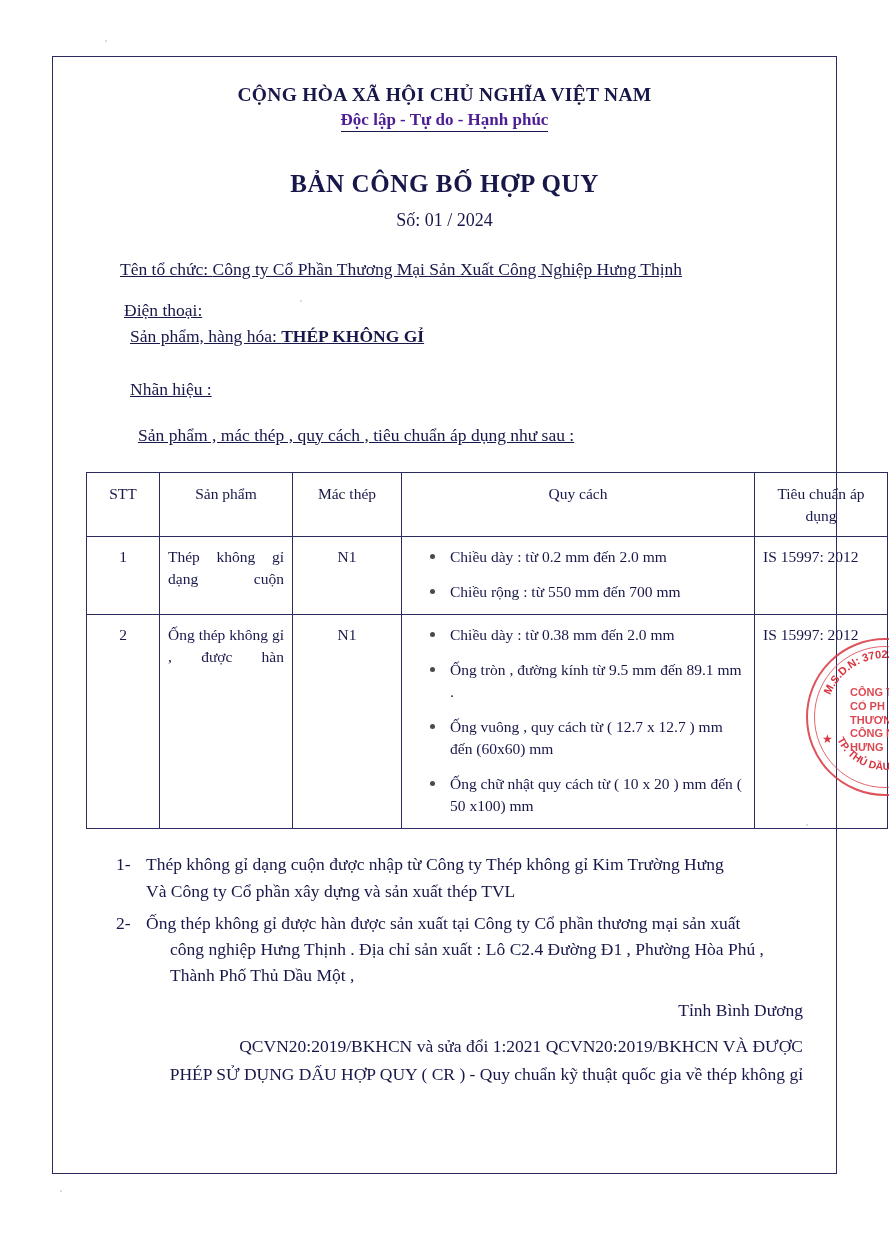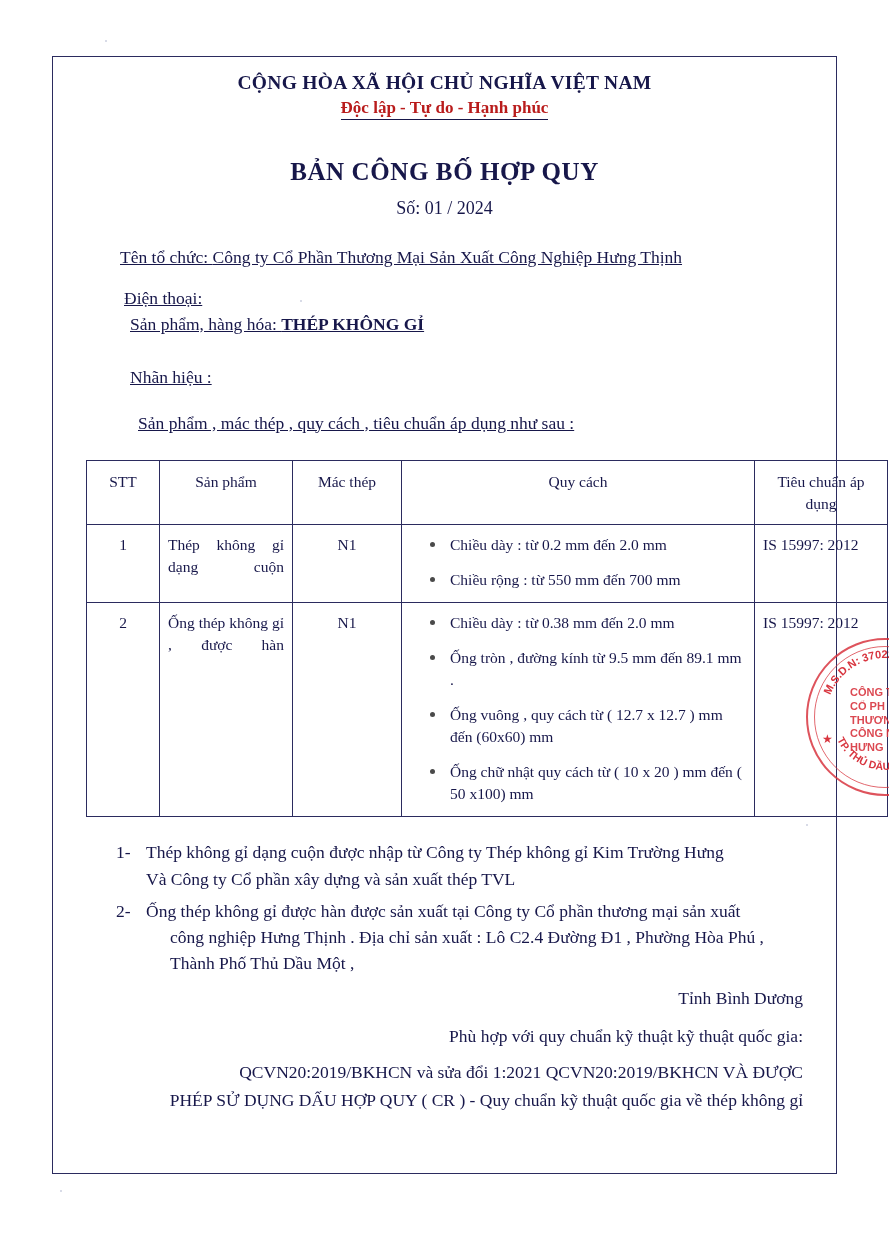--- a/index.html
+++ b/index.html
@@ -38,26 +38,26 @@
     box-sizing: border-box;
     padding: 0 14px;
   }
   .center { text-align: center; }
 
   .nat-title {
     font-size: 19.5px;
     font-weight: bold;
     letter-spacing: 0.3px;
     color: #17174a;
-    margin-top: 4px;
+    margin-top: 16px;
   }
   .nat-sub {
     font-size: 17px;
     font-weight: bold;
-    color: #b91c1c;
+    color: #4c1d95;
     margin-top: 4px;
     display: inline-block;
     border-bottom: 1.4px solid #17174a;
     padding-bottom: 1px;
   }
   .doc-title {
     font-size: 25px;
     font-weight: bold;
     letter-spacing: 0.6px;
     color: #17174a;
@@ -284,21 +284,20 @@
       <div class="note">
         <span class="num">2-</span>
         <span>Ống thép không gỉ được hàn được sản xuất tại Công ty Cổ phần thương mại sản xuất</span>
         <span class="ind">công nghiệp Hưng Thịnh . Địa chỉ sản xuất : Lô C2.4 Đường Đ1 , Phường Hòa Phú ,</span>
         <span class="ind">Thành Phố Thủ Dầu Một ,</span>
       </div>
     </div>
 
     <div class="tail">
       <div class="l1">Tỉnh Bình Dương</div>
-      <div class="l2">Phù hợp với quy chuẩn kỹ thuật kỹ thuật quốc gia:</div>
       <div class="l3">QCVN20:2019/BKHCN và sửa đổi 1:2021  QCVN20:2019/BKHCN VÀ ĐƯỢC</div>
       <div class="l4">PHÉP SỬ DỤNG DẤU HỢP QUY ( CR ) -  Quy chuẩn kỹ thuật quốc gia về thép không gỉ</div>
     </div>
 
   </div>
 
   <div class="stamp">
     <div class="ring"></div>
     <div class="ring2"></div>
     <svg width="158" height="158" viewBox="0 0 158 158">

